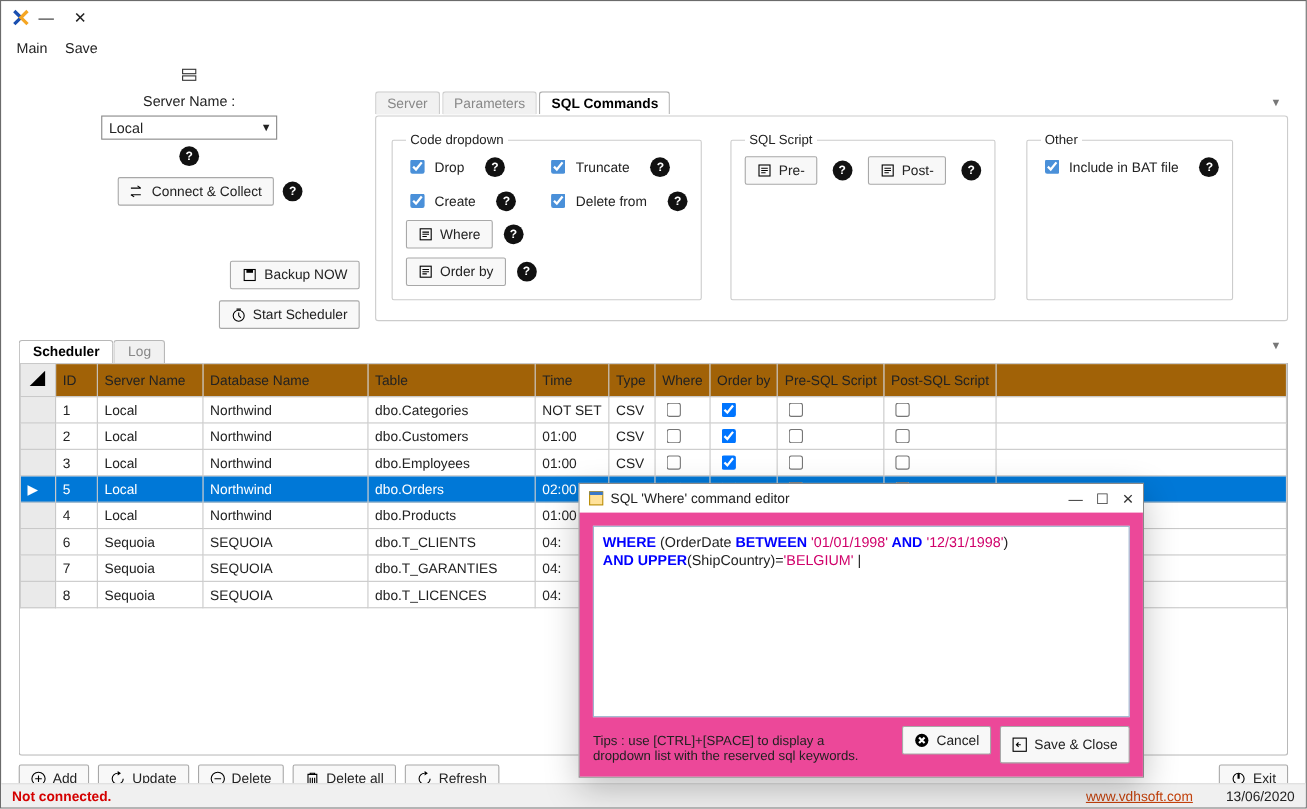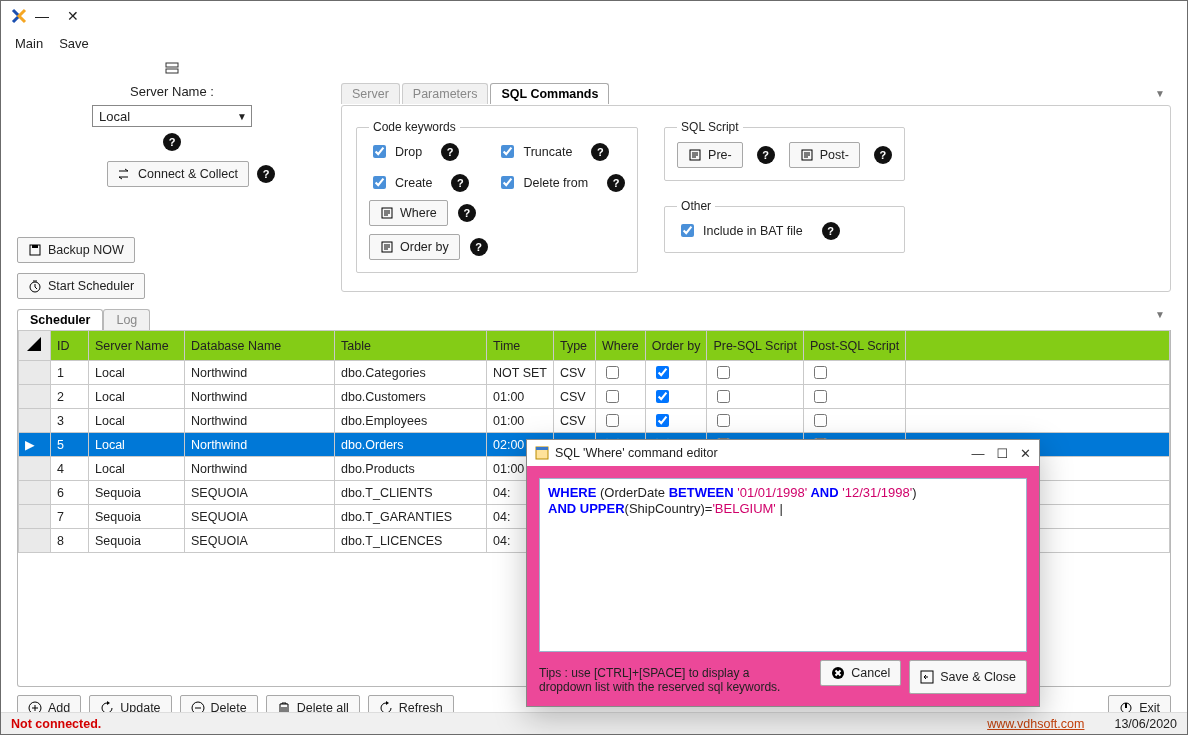--- a/index.html
+++ b/index.html
@@ -21,48 +21,48 @@
 .srv-row { display:flex; align-items:center; gap:6px;flex-direction:column; }
 .lbl { font-size:13px; }
 .select { display:flex; align-items:center; justify-content:space-between; border:1px solid #888; height:22px; padding:0 4px 0 6px; background:#fff; width:160px; font-size:13px; }
 .select .arrow { font-size:10px; }
 
 .btn { display:inline-flex; align-items:center; gap:6px; border:1px solid #a8a8a8; background:#f8f8f8; height:26px; padding:0 10px; font-size:12.5px; cursor:default; border-radius:2px; }
 .icon-btn svg { width:14px; height:14px; }
 .help-dot { display:inline-flex; align-items:center; justify-content:center; width:18px; height:18px; border-radius:50%; background:#111; color:#fff; font-weight:bold; font-size:11px; }
 .connect-row { margin-top:10px; padding-left:90px; display:flex; align-items:center; gap:8px; }
 
-.action-btns { margin-top:50px; display:flex; flex-direction:column; gap:10px; align-items:flex-start; }
+.action-btns { margin-top:50px; display:flex; flex-direction:column; gap:10px; align-items:flex-end; }
 
 .tabs-area { }
 .tab-row { display:flex; align-items:center; height:24px;margin-top:20px; }
 .tab { border:1px solid #ccc; border-bottom:none; background:#f1f1f1; color:#888; padding:3px 10px; font-size:12.5px; margin-right:2px; border-radius:3px 3px 0 0; }
 .tab.active { background:#fff; color:#000; font-weight:bold; border-color:#aaa; position:relative; z-index:2; }
 .tab-panel { border:1px solid #ccc; border-radius:3px; padding:14px 14px 18px; display:flex; gap:26px; position:relative; }
 .tabs-menu { margin-left:auto; padding:0 6px; font-size:10px; color:#777; }
 
 fieldset { border:1px solid #ccc; border-radius:2px; padding:8px 12px 12px; margin:0; }
 legend { font-size:12px; padding:0 4px; }
 .cg-grid { display:grid; grid-template-columns:auto auto; column-gap:28px; row-gap:12px; align-items:center; }
 .chk-row { display:flex; align-items:center; gap:6px; }
 .chk-row input[type=checkbox] { accent-color:#4a90d9; }
 .cg-btns { margin-top:8px; display:flex; flex-direction:column; gap:8px; align-items:flex-start; }
 .cg-btns .row { display:flex; align-items:center; gap:10px; }
 
-.right-stack { display:flex; flex-direction:column; gap:18px; }
+.right-stack { display:flex; flex-direction:row; gap:28px; }
 
 .grid-area { margin:10px 16px 0; }
 .grid-tabs { display:flex; align-items:flex-start; }
 .grid-tab { border:1px solid #b8b8b8; border-bottom:none; padding:3px 12px; font-size:12.5px; border-radius:3px 3px 0 0; background:#f1f1f1; color:#888; }
 .grid-tab.active { background:#fff; color:#000; font-weight:bold; }
 .grid-wrap { border:1px solid #b8b8b8; border-top:none; border-radius:0 0 3px 3px; }
 .grid-scroll { height:356px; overflow:auto; }
 table.data { width:100%; border-collapse:collapse; font-size:12.5px; }
 table.data th, table.data td { border:1px solid #c9c9c9; padding:2px 6px; text-align:left; height:22px; white-space:nowrap; }
-table.data th { background:#84cc16; font-weight:normal; height:30px; }
+table.data th { background:#a16207; font-weight:normal; height:30px; }
 table.data th.hdr-corner { background:#eaeaea; }
 .rowhdr { background:#eaeaea; width:32px; text-align:center; }
 tr.sel td, tr.sel .rowhdr { background:#0078d7; color:#fff; }
 tr.sel input[type=checkbox] { accent-color:#0078d7; }
 .hdr-corner svg { width:18px; height:18px; }
 
 .toolbar-bottom { display:flex; align-items:center; gap:8px; padding:8px 16px; }
 .spacer { flex:1; }
 
 .statusbar { position:absolute; bottom:0; left:0; right:0; height:22px; background:#f0f0f0; border-top:1px solid #ddd; display:flex; align-items:center; padding:0 10px; font-size:12.5px; }
@@ -152,21 +152,21 @@
 
   <div class="right-side tabs-area">
     <div class="tab-row">
       <div class="tab">Server</div>
       <div class="tab">Parameters</div>
       <div class="tab active">SQL Commands</div>
       <div class="tabs-menu">▼</div>
     </div>
     <div class="tab-panel">
       <fieldset>
-        <legend>Code keywords</legend>
+        <legend>Code dropdown</legend>
         <div class="cg-grid">
           <div class="chk-row"><input type="checkbox" checked="" style=""><span>Drop</span>&nbsp;&nbsp;<span class="help-dot">?</span></div>
           <div class="chk-row"><input type="checkbox" checked="" style=""><span>Truncate</span>&nbsp;&nbsp;<span class="help-dot">?</span></div>
           <div class="chk-row"><input type="checkbox" checked="" style=""><span>Create</span>&nbsp;&nbsp;<span class="help-dot">?</span></div>
           <div class="chk-row"><input type="checkbox" checked="" style=""><span>Delete from</span>&nbsp;&nbsp;<span class="help-dot">?</span></div>
         </div>
         <div class="cg-btns">
           <div class="row">
             <span class="btn icon-btn">
                 <svg viewBox="0 0 14 14">

